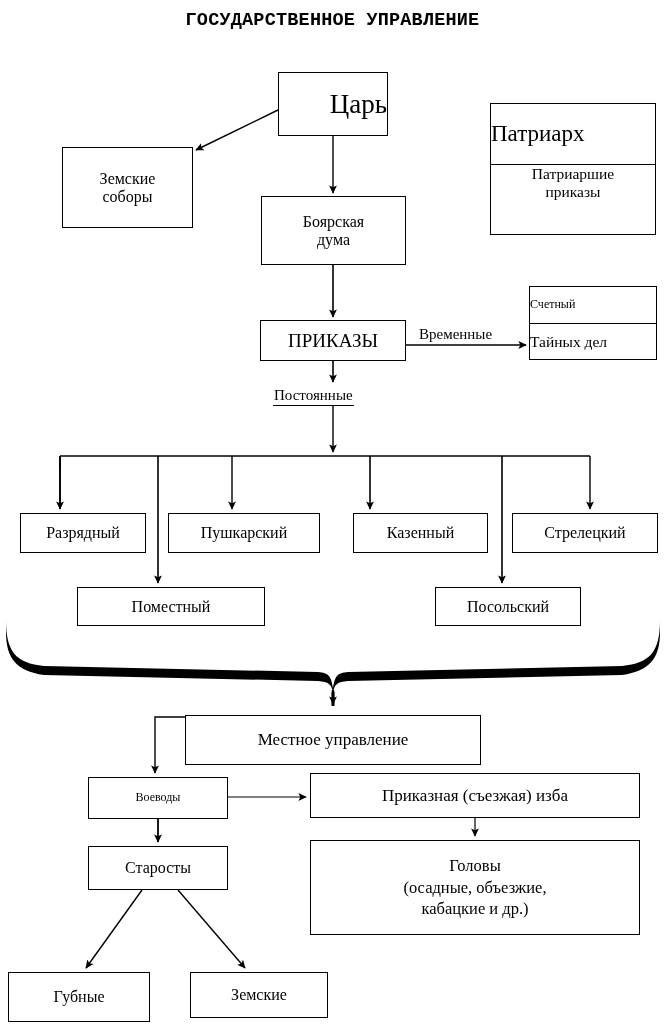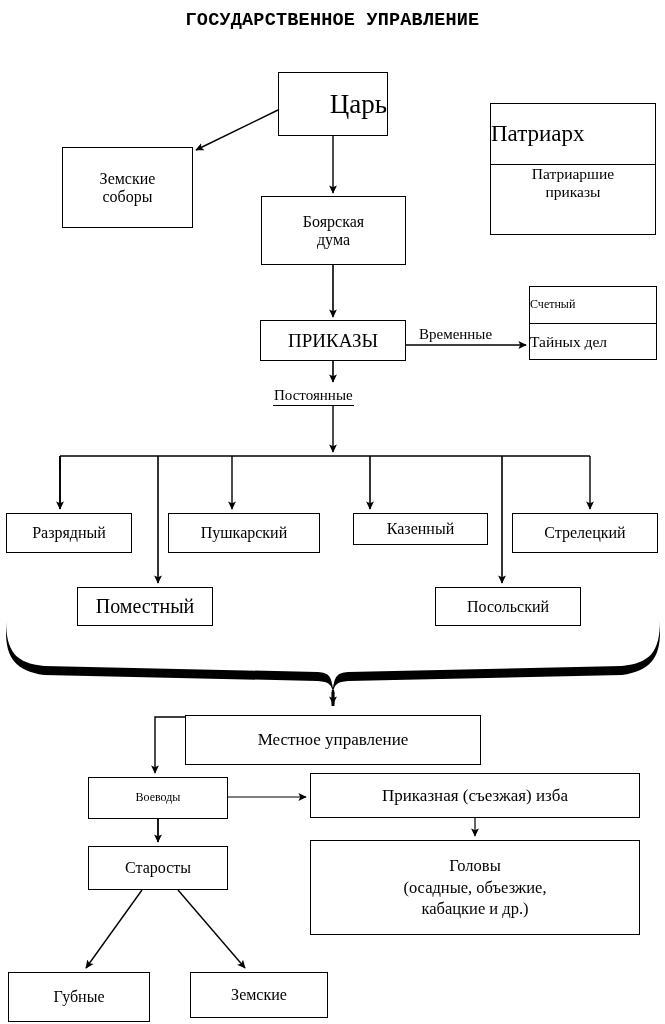--- a/index.html
+++ b/index.html
@@ -76,25 +76,25 @@
   #n-tsar      { left: 278px; top: 72px;  width: 110px; height: 64px;  font-size: 27px; align-items: flex-end; }
   #n-zemsobor  { left: 62px;  top: 147px; width: 131px; height: 81px;  font-size: 16px; }
   #n-boyarduma { left: 261px; top: 196px; width: 145px; height: 69px;  font-size: 16px; }
   #n-patriarh  { left: 490px; top: 103px; width: 166px; height: 132px; padding: 0; }
   #n-patriarh .cell.top    { height: 61px; font-size: 23px; }
   #n-patriarh .cell.bottom { height: 71px; font-size: 15.5px; flex-direction: column; line-height: 1.18; }
   #n-prikazy   { left: 260px; top: 320px; width: 146px; height: 41px;  font-size: 19px; }
   #n-schetny   { left: 529px; top: 286px; width: 128px; height: 74px;  padding: 0; }
   #n-schetny .cell.top    { height: 37px; font-size: 12px; }
   #n-schetny .cell.bottom { height: 37px; font-size: 15.5px; }
-  #n-razryad   { left: 6px;   top: 513px; width: 126px; height: 40px; font-size: 16px; }
+  #n-razryad   { left: 20px;   top: 513px; width: 126px; height: 40px; font-size: 16px; }
   #n-pushkar   { left: 168px; top: 513px; width: 152px; height: 40px; font-size: 16px; }
-  #n-kazenny   { left: 353px; top: 513px; width: 135px; height: 32px; font-size: 16px; }
+  #n-kazenny   { left: 353px; top: 513px; width: 135px; height: 40px; font-size: 16px; }
   #n-strelec   { left: 512px; top: 513px; width: 146px; height: 40px; font-size: 16px; }
-  #n-pomestny  { left: 77px;  top: 587px; width: 136px; height: 39px; font-size: 20px; }
+  #n-pomestny  { left: 77px;  top: 587px; width: 188px; height: 39px; font-size: 16px; }
   #n-posolsky  { left: 435px; top: 587px; width: 146px; height: 39px; font-size: 16px; }
   #n-mestnoe   { left: 185px; top: 692px; width: 296px; height: 50px; font-size: 17px; margin-top: 23px; }
   #n-voevody   { left: 88px;  top: 777px; width: 140px; height: 42px; font-size: 12px; }
   #n-starosty  { left: 88px;  top: 846px; width: 140px; height: 44px; font-size: 16px; }
   #n-prikizba  { left: 310px; top: 773px; width: 330px; height: 45px; font-size: 17px; }
   #n-golovy    { left: 310px; top: 840px; width: 330px; height: 95px; font-size: 16.5px; flex-direction: column; line-height: 1.3; }
   #n-gubnye    { left: 8px;   top: 972px; width: 142px; height: 50px; font-size: 16px; }
   #n-zemskie   { left: 190px; top: 972px; width: 138px; height: 46px; font-size: 16px; }
   #lbl-vremen  { left: 418px; top: 326px; }
   #lbl-postoyan{ left: 273px; top: 387px; }

